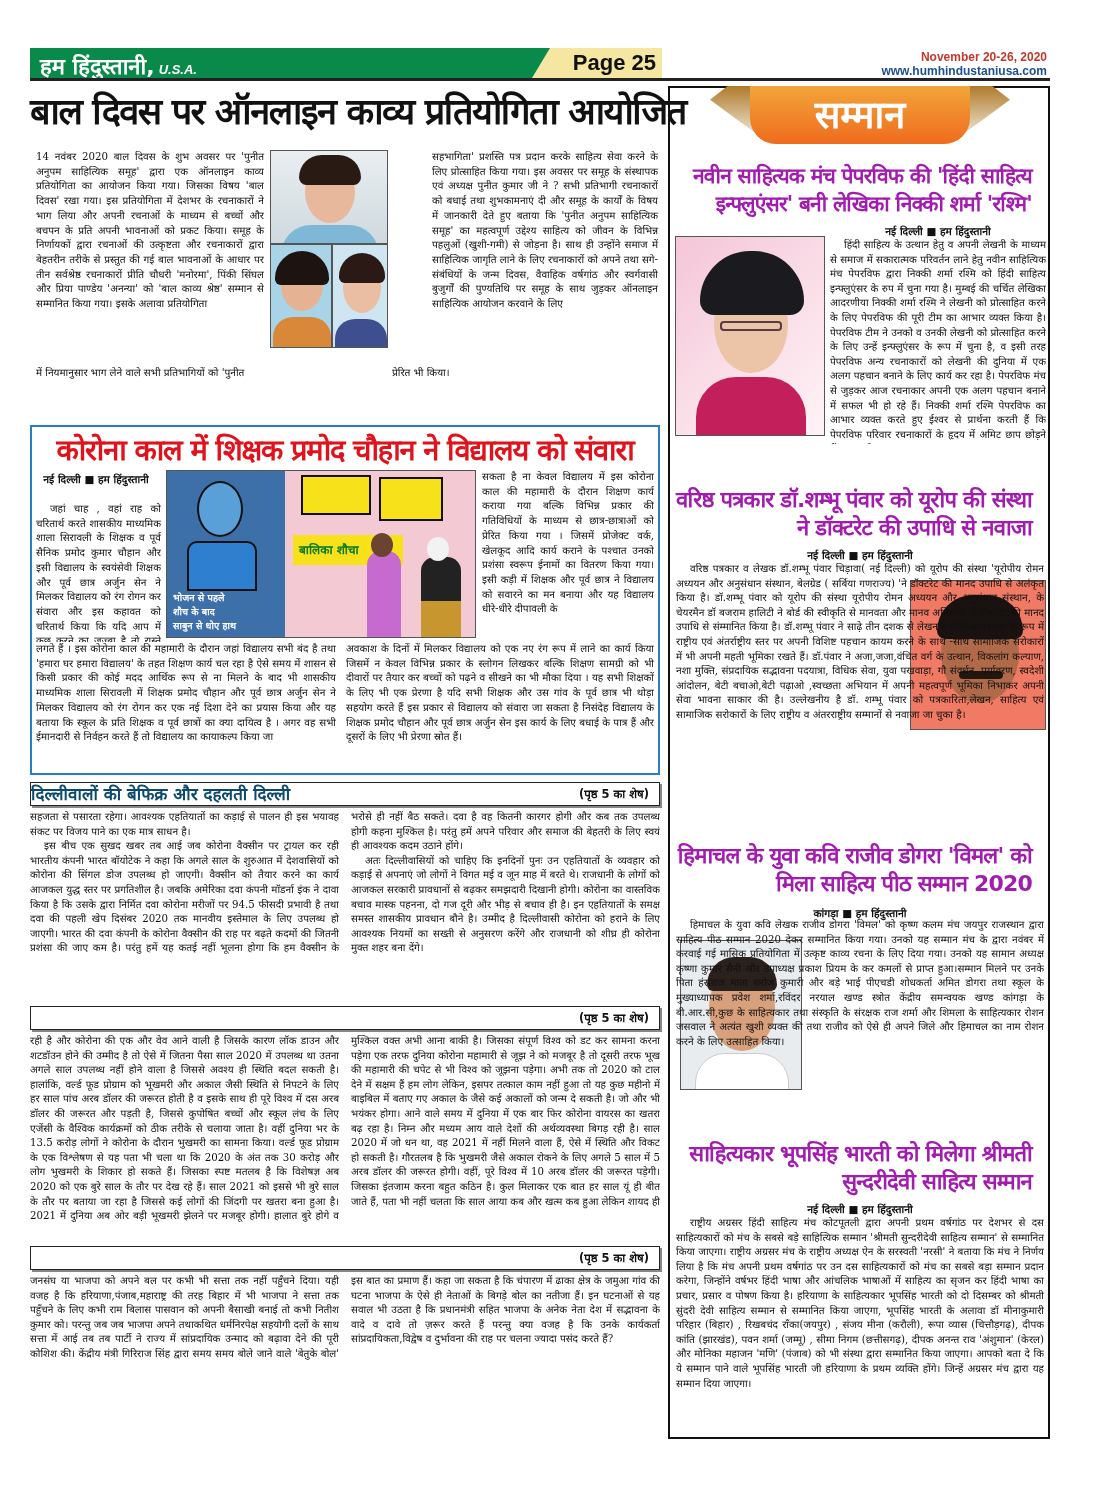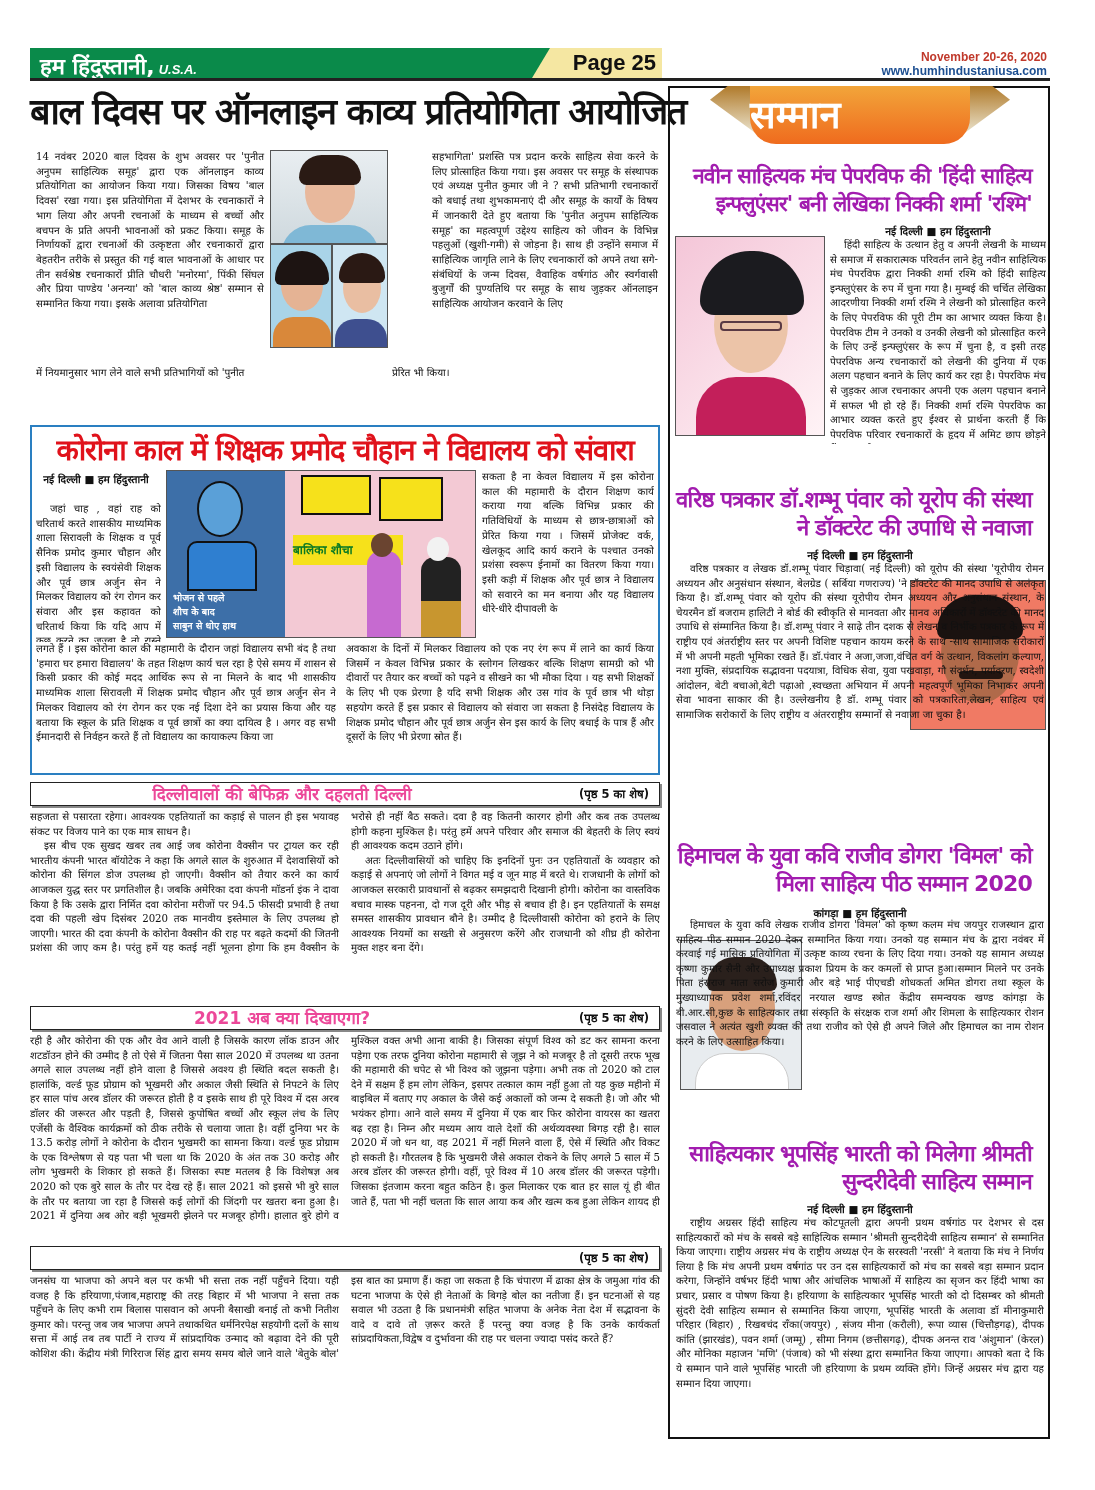--- a/index.html
+++ b/index.html
@@ -16,29 +16,29 @@
   #dateline .url{color:#1d4f91}
   h1.main{position:absolute;left:30px;top:86px;width:630px;font:bold 36px "DejaVu Sans",sans-serif;letter-spacing:-1.5px;color:#111;white-space:nowrap}
   .col{position:absolute;text-align:justify;font-size:10.2px;line-height:14.7px}
   .photo{position:absolute;border:1px solid #555;overflow:hidden}
   .p-a{background:linear-gradient(#e9eef1,#cfd9de)}
   .face{position:absolute;border-radius:50%}
   
   #corona{left:30px;top:425px;width:630px;height:350px;border:2px solid #2a7fc1}
   #corona h2{position:absolute;left:6px;top:2px;width:614px;font:bold 29px "DejaVu Sans",sans-serif;color:#e0121b;letter-spacing:-1.2px;white-space:nowrap;text-align:center}
   .sechead{position:absolute;left:30px;width:630px;height:24px;border:1.5px solid #222;box-shadow:2px 2px 0 #888}
-  .sechead .t{position:absolute;left:16px;width:470px;text-align:center;font:bold 17px "DejaVu Sans",sans-serif;color:#ec4899;line-height:22px}
+  .sechead .t{position:absolute;left:0;width:470px;font:bold 17px "DejaVu Sans",sans-serif;color:#0c4a6e;line-height:22px}
   .sechead .r{position:absolute;right:10px;font:bold 11.5px "DejaVu Sans",sans-serif;line-height:22px}
   .two{position:absolute;left:30px;width:630px;column-count:2;column-gap:12px;text-align:justify;font-size:10.2px;line-height:14.6px}
   .two p{text-indent:14px}
   .two p.ni{text-indent:0}
   
   #right{left:668px;top:86px;width:382px;height:1353px;border:2.5px solid #111}
   #ribbon{left:710px;top:86px;width:300px;height:60px}
-  #ribbon .band{position:absolute;left:40px;top:0;width:220px;height:58px;background:linear-gradient(#f2a53a,#ef6b1e);border-radius:0 0 26px 26px;text-align:left;font:bold 38px "DejaVu Sans",sans-serif;color:#fff;line-height:58px}
+  #ribbon .band{position:absolute;left:40px;top:0;width:220px;height:58px;background:linear-gradient(#f2a53a,#ef6b1e);border-radius:0 0 26px 26px;text-align:center;font:bold 38px "DejaVu Sans",sans-serif;color:#fff;line-height:58px}
   #ribbon .fl{position:absolute;top:0;width:44px;height:46px;background:linear-gradient(#b07a2a,#e9e0c8)}
   #ribbon .fl.l{left:0;clip-path:polygon(40% 0,100% 0,100% 100%,0 30%)}
   #ribbon .fl.r{right:0;clip-path:polygon(0 0,60% 0,100% 30%,0 100%)}
   .rh{position:absolute;left:660px;width:372px;text-align:right;font:bold 21px "DejaVu Sans",sans-serif;letter-spacing:-0.8px;line-height:28px;color:#a21caf}
   .by{position:absolute;text-align:center;font:bold 10.5px "DejaVu Serif",serif}
   .rc{position:absolute;text-align:justify;font-size:10.2px;line-height:14.6px}
   .rc p{text-indent:14px}
 </style>
 </head>
 <body>
@@ -83,21 +83,21 @@
   <div style="position:absolute;left:0;top:0;width:118px;height:168px;background:#3d6fa8"></div>
   <div class="face" style="left:30px;top:10px;width:46px;height:56px;background:#5aa0d8;border:2px solid #111"></div>
   <div style="position:absolute;left:20px;top:70px;width:70px;height:50px;background:#2f7fd0;border:2px solid #111;border-radius:10px 10px 0 0"></div>
   <div style="position:absolute;left:6px;top:120px;width:106px;height:44px;color:#fff;font:bold 9.5px 'DejaVu Sans',sans-serif;line-height:14px;text-align:left">
     <div>भोजन से पहले</div>
       <div>शौच के बाद</div>
       <div>साबुन से धोए हाथ</div>
   </div>
   <div style="position:absolute;left:134px;top:4px;width:70px;height:40px;background:#f6e11b;border:2px solid #111"></div>
   <div style="position:absolute;left:212px;top:6px;width:64px;height:44px;background:#f6e11b;border:2px solid #111"></div>
-  <div style="position:absolute;left:126px;top:64px;width:110px;height:30px;background:#f6e11b;color:#0a7a23;font:bold 12px 'DejaVu Sans',sans-serif;line-height:30px;">बालिका शौचा</div>
+  <div style="position:absolute;left:126px;top:64px;width:110px;height:30px;background:#f6e11b;color:#0a7a23;font:bold 12px 'DejaVu Sans',sans-serif;line-height:30px;padding-left:6px">बालिका शौचा</div>
   <div style="position:absolute;left:200px;top:80px;width:34px;height:88px;background:#c66ad0;border-radius:14px 14px 0 0"></div>
   <div class="face" style="left:204px;top:62px;width:22px;height:24px;background:#6a4430"></div>
   <div style="position:absolute;left:254px;top:86px;width:40px;height:82px;background:#222;border-radius:14px 14px 0 0"></div>
   <div class="face" style="left:260px;top:66px;width:22px;height:24px;background:#f2f2f2"></div>
   <div style="position:absolute;left:254px;top:130px;width:40px;height:38px;background:#c8962f"></div>
 </div>
 <div class="col" style="left:482px;top:470px;width:172px;height:172px;overflow:hidden">सकता है ना केवल विद्यालय में इस कोरोना काल की महामारी के दौरान शिक्षण कार्य कराया गया बल्कि विभिन्न प्रकार की गतिविधियों के माध्यम से छात्र-छात्राओं को प्रेरित किया गया । जिसमें प्रोजेक्ट वर्क, खेलकूद आदि कार्य कराने के पश्चात उनको प्रशंसा स्वरूप ईनामों का वितरण किया गया। इसी कड़ी में शिक्षक और पूर्व छात्र ने विद्यालय को सवारने का मन बनाया और यह विद्यालय धीरे-धीरे दीपावली के</div>
 <div class="col" style="left:36px;top:642px;width:300px">लगते हैं । इस कोरोना काल की महामारी के दौरान जहां विद्यालय सभी बंद है तथा 'हमारा घर हमारा विद्यालय' के तहत शिक्षण कार्य चल रहा है ऐसे समय में शासन से किसी प्रकार की कोई मदद आर्थिक रूप से ना मिलने के बाद भी शासकीय माध्यमिक शाला सिरावली में शिक्षक प्रमोद चौहान और पूर्व छात्र अर्जुन सेन ने मिलकर विद्यालय को रंग रोगन कर एक नई दिशा देने का प्रयास किया और यह बताया कि स्कूल के प्रति शिक्षक व पूर्व छात्रों का क्या दायित्व है । अगर वह सभी ईमानदारी से निर्वहन करते हैं तो विद्यालय का कायाकल्प किया जा</div>
 <div class="col" style="left:346px;top:642px;width:308px">अवकाश के दिनों में मिलकर विद्यालय को एक नए रंग रूप में लाने का कार्य किया जिसमें न केवल विभिन्न प्रकार के स्लोगन लिखकर बल्कि शिक्षण सामग्री को भी दीवारों पर तैयार कर बच्चों को पढ़ने व सीखने का भी मौका दिया । यह सभी शिक्षकों के लिए भी एक प्रेरणा है यदि सभी शिक्षक और उस गांव के पूर्व छात्र भी थोड़ा सहयोग करते हैं इस प्रकार से विद्यालय को संवारा जा सकता है निसंदेह विद्यालय के शिक्षक प्रमोद चौहान और पूर्व छात्र अर्जुन सेन इस कार्य के लिए बधाई के पात्र हैं और दूसरों के लिए भी प्रेरणा स्रोत हैं।</div>
 
@@ -105,21 +105,20 @@
   <span class="t">दिल्लीवालों की बेफिक्र और दहलती दिल्ली</span>
   <span class="r">(पृष्ठ 5 का शेष)</span>
 </div>
 <div class="two" style="top:810px;height:188px;overflow:hidden">
   <p class="ni">सहजता से पसारता रहेगा। आवश्यक एहतियातों का कड़ाई से पालन ही इस भयावह संकट पर विजय पाने का एक मात्र साधन है।</p>
   <p>इस बीच एक सुखद खबर तब आई जब कोरोना वैक्सीन पर ट्रायल कर रही भारतीय कंपनी भारत बॉयोटेक ने कहा कि अगले साल के शुरुआत में देशवासियों को कोरोना की सिंगल डोज उपलब्ध हो जाएगी। वैक्सीन को तैयार करने का कार्य आजकल युद्ध स्तर पर प्रगतिशील है। जबकि अमेरिका दवा कंपनी मॉडर्ना इंक ने दावा किया है कि उसके द्वारा निर्मित दवा कोरोना मरीजों पर 94.5 फीसदी प्रभावी है तथा दवा की पहली खेप दिसंबर 2020 तक मानवीय इस्तेमाल के लिए उपलब्ध हो जाएगी। भारत की दवा कंपनी के कोरोना वैक्सीन की राह पर बढ़ते कदमों की जितनी प्रशंसा की जाए कम है। परंतु हमें यह कतई नहीं भूलना होगा कि हम वैक्सीन के भरोसे ही नहीं बैठ सकते। दवा है वह कितनी कारगर होगी और कब तक उपलब्ध होगी कहना मुश्किल है। परंतु हमें अपने परिवार और समाज की बेहतरी के लिए स्वयं ही आवश्यक कदम उठाने होंगे।</p>
   <p>अतः दिल्लीवासियों को चाहिए कि इनदिनों पुनः उन एहतियातों के व्यवहार को कड़ाई से अपनाएं जो लोगों ने विगत मई व जून माह में बरते थे। राजधानी के लोगों को आजकल सरकारी प्रावधानों से बढ़कर समझदारी दिखानी होगी। कोरोना का वास्तविक बचाव मास्क पहनना, दो गज दूरी और भीड़ से बचाव ही है। इन एहतियातों के समक्ष समस्त शासकीय प्रावधान बौने है। उम्मीद है दिल्लीवासी कोरोना को हराने के लिए आवश्यक नियमों का सख्ती से अनुसरण करेंगे और राजधानी को शीघ्र ही कोरोना मुक्त शहर बना देंगे।</p>
 </div>
 
 <div class="sechead" style="top:1006px">
-  <span class="t">2021 अब क्या दिखाएगा?</span>
   <span class="r">(पृष्ठ 5 का शेष)</span>
 </div>
 <div class="two" style="top:1034px;height:198px;overflow:hidden">रही है और कोरोना की एक और वेव आने वाली है जिसके  कारण लॉक डाउन और शटडॉउन होने की उम्मीद है तो ऐसे में जितना पैसा साल 2020 में उपलब्ध था उतना अगले साल उपलब्ध नहीं होने वाला है जिससे अवश्य ही स्थिति बदल सकती है। हालांकि, वर्ल्ड फूड प्रोग्राम को भूखमरी और अकाल जैसी स्थिति से निपटने के लिए हर साल पांच अरब डॉलर की जरूरत होती है व इसके साथ ही पूरे विश्व में दस अरब डॉलर की जरूरत और पड़ती है, जिससे कुपोषित बच्चों और स्कूल लंच के लिए एजेंसी के वैश्विक कार्यक्रमों को ठीक तरीके से चलाया जाता है। वहीं दुनिया भर के 13.5 करोड़ लोगों ने कोरोना के दौरान भुखमरी का सामना किया। वर्ल्ड फूड प्रोग्राम के एक विश्लेषण से यह पता भी चला था कि 2020 के अंत तक 30 करोड़ और लोग भुखमरी के शिकार हो सकते हैं। जिसका स्पष्ट मतलब है कि विशेषज्ञ अब 2020 को एक बुरे साल के तौर पर देख रहे हैं। साल 2021 को इससे भी बुरे साल के तौर पर बताया जा रहा है जिससे कई लोगों की जिंदगी पर खतरा बना हुआ है।2021 में दुनिया अब ओर बड़ी भूखमरी झेलने पर मजबूर होगी। हालात बुरे होगे व मुश्किल वक्त अभी आना बाकी है। जिसका संपूर्ण विश्व को डट कर सामना करना पड़ेगा एक तरफ दुनिया कोरोना महामारी से जूझ ने को मजबूर है तो दूसरी तरफ भूख की महामारी की चपेट से भी विश्व को जूझना पड़ेगा। अभी तक तो 2020 को टाल देने में सक्षम हैं हम लोग लेकिन, इसपर तत्काल काम नहीं हुआ तो यह कुछ महीनो में बाइबिल में बताए गए अकाल के जैसे कई अकालों को जन्म दे सकती है। जो और भी भयंकर होगा। आने वाले समय में दुनिया में एक बार फिर कोरोना वायरस का खतरा बढ़ रहा है। निम्न और मध्यम आय वाले देशों की अर्थव्यवस्था बिगड़ रही है। साल 2020 में जो धन था, वह 2021 में नहीं मिलने वाला हैं, ऐसे में स्थिति और विकट हो सकती है। गौरतलब है कि भुखमरी जैसे अकाल रोकने के लिए अगले 5 साल में 5 अरब डॉलर की जरूरत होगी। वहीं, पूरे विश्व में 10 अरब डॉलर की जरूरत पड़ेगी। जिसका इंतजाम करना बहुत कठिन है। कुल मिलाकर एक बात हर साल यूं ही बीत जाते हैं, पता भी नहीं चलता कि साल आया कब और खत्म कब हुआ लेकिन शायद ही कोई होगा जो यह साल भूल जाएगा, इस साल में जितना भूचाल मचा है देश में शायद ही इतना किसी साल में मचा होगा।</div>
 
 <div class="sechead" style="top:1246px">
   <span class="r">(पृष्ठ 5 का शेष)</span>
 </div>
 <div class="two" style="top:1274px;height:120px;overflow:hidden">जनसंघ या भाजपा को अपने बल पर कभी भी सत्ता तक नहीं पहुँचने दिया। यही वजह है कि हरियाणा,पंजाब,महाराष्ट्र की तरह बिहार में भी भाजपा ने सत्ता तक पहुँचने के लिए कभी राम बिलास पासवान को अपनी बैसाखी बनाई तो कभी नितीश कुमार को। परन्तु जब जब भाजपा अपने तथाकथित धर्मनिरपेक्ष सहयोगी दलों के साथ सत्ता में आई तब तब पार्टी ने राज्य में सांप्रदायिक उन्माद को बढ़ावा देने की पूरी कोशिश की। केंद्रीय मंत्री गिरिराज सिंह द्वारा समय समय बोले जाने वाले 'बेतुके बोल' इस बात का प्रमाण हैं। कहा जा सकता है कि चंपारण में ढाका क्षेत्र के जमुआ गांव की घटना भाजपा के ऐसे ही नेताओं के बिगड़े बोल का नतीजा हैं। इन घटनाओं से यह सवाल भी उठता है कि प्रधानमंत्री सहित भाजपा के अनेक नेता देश में सद्भावना के वादे व दावे तो ज़रूर करते हैं परन्तु क्या वजह है कि उनके कार्यकर्ता सांप्रदायिकता,विद्वेष व दुर्भावना की राह पर चलना ज्यादा पसंद करते हैं?</div>
 
 <div id="right" class="abs"></div>

